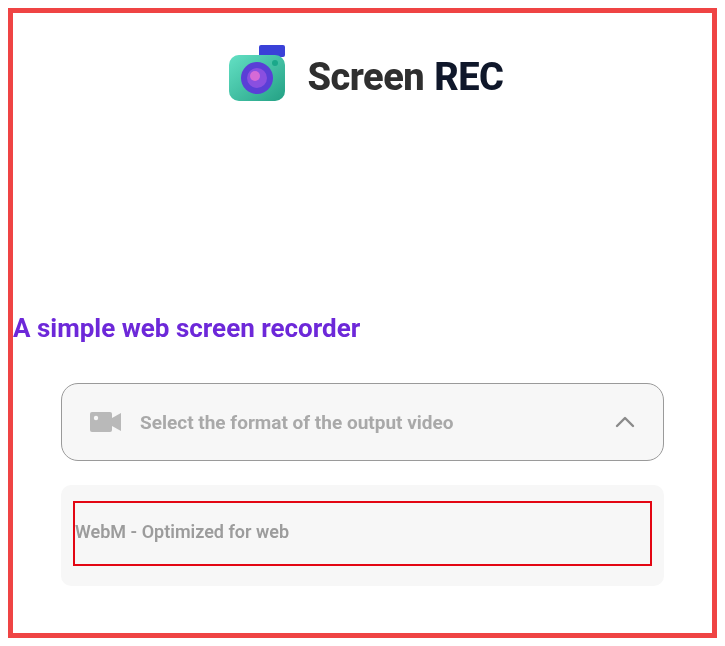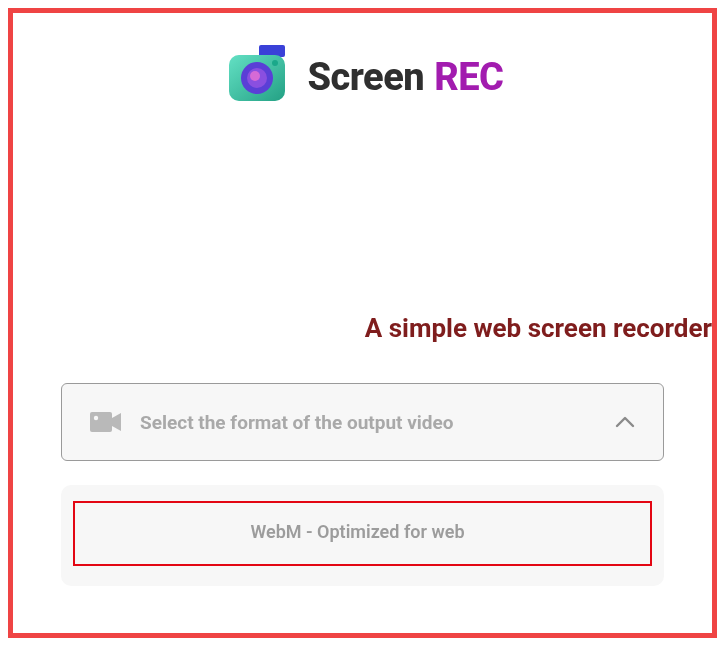--- a/index.html
+++ b/index.html
@@ -29,34 +29,34 @@
     position: relative;
   }
   .brand {
     font-size: 38px;
     font-weight: 800;
     letter-spacing: -0.5px;
     display: flex;
     gap: 10px;
   }
   .brand .screen { color: #2f2f2f; }
-  .brand .rec { color: #a21caf; }
+  .brand .rec { color: #0f172a; }
   .tagline {
-    text-align: right;
+    text-align: left;
     font-size: 26px;
     font-weight: 700;
-    color: #7f1d1d;
+    color: #6d28d9;
     margin-top: 200px;
   }
   .select-row {
     margin: 40px 48px 0 48px;
   }
   .select-box {
     border: 1px solid #9a9a9a;
-    border-radius: 6px;
+    border-radius: 17px;
     background: #f7f7f7;
     height: 78px;
     display: flex;
     align-items: center;
     padding: 12px 28px;
     cursor: pointer;
   }
   .video-icon {
     width: 32px;
     height: 24px;
@@ -74,21 +74,21 @@
   .options-panel {
     margin: 24px 48px 0 48px;
     background: #f7f7f7;
     border-radius: 10px;
     padding: 16px 12px 20px 12px;
   }
   .options-inner {
     border: 2px solid #e30613;
     padding: 18px 10px 22px 0;
     display: flex;
-    flex-direction: column;
+    flex-direction: row;
     align-items: center;
     gap: 26px;
   }
   .option {
     color: #9c9c9c;
     font-size: 18px;
     font-weight: 600;
     cursor: pointer;
   }
 </style>

